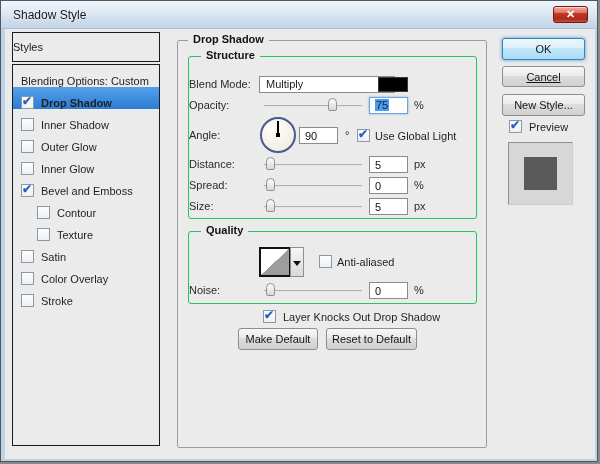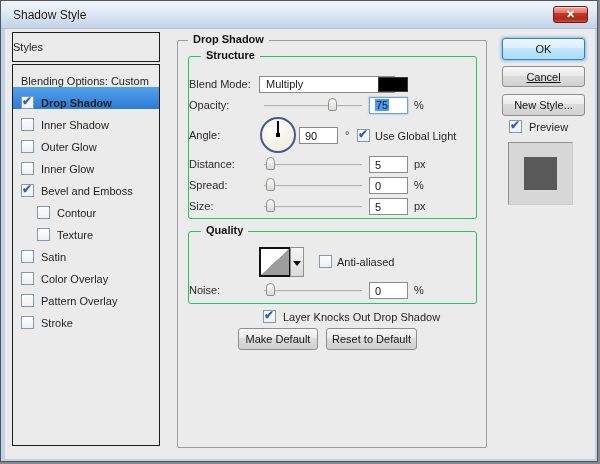--- a/index.html
+++ b/index.html
@@ -261,24 +261,20 @@
       <div class="row">
         <span class="cb"></span>
         <span class="lab">Satin</span>
       </div>
       <div class="row">
         <span class="cb"></span>
         <span class="lab">Color Overlay</span>
       </div>
       <div class="row">
         <span class="cb"></span>
-        <span class="lab">Pattern Overlay</span>
-      </div>
-      <div class="row">
-        <span class="cb"></span>
         <span class="lab">Stroke</span>
       </div>
     </div>
 
     <div class="panel">
       <span class="legend">Drop Shadow</span>
 
       <div class="fieldset fs-structure">
         <span class="legend">Structure</span>
 

